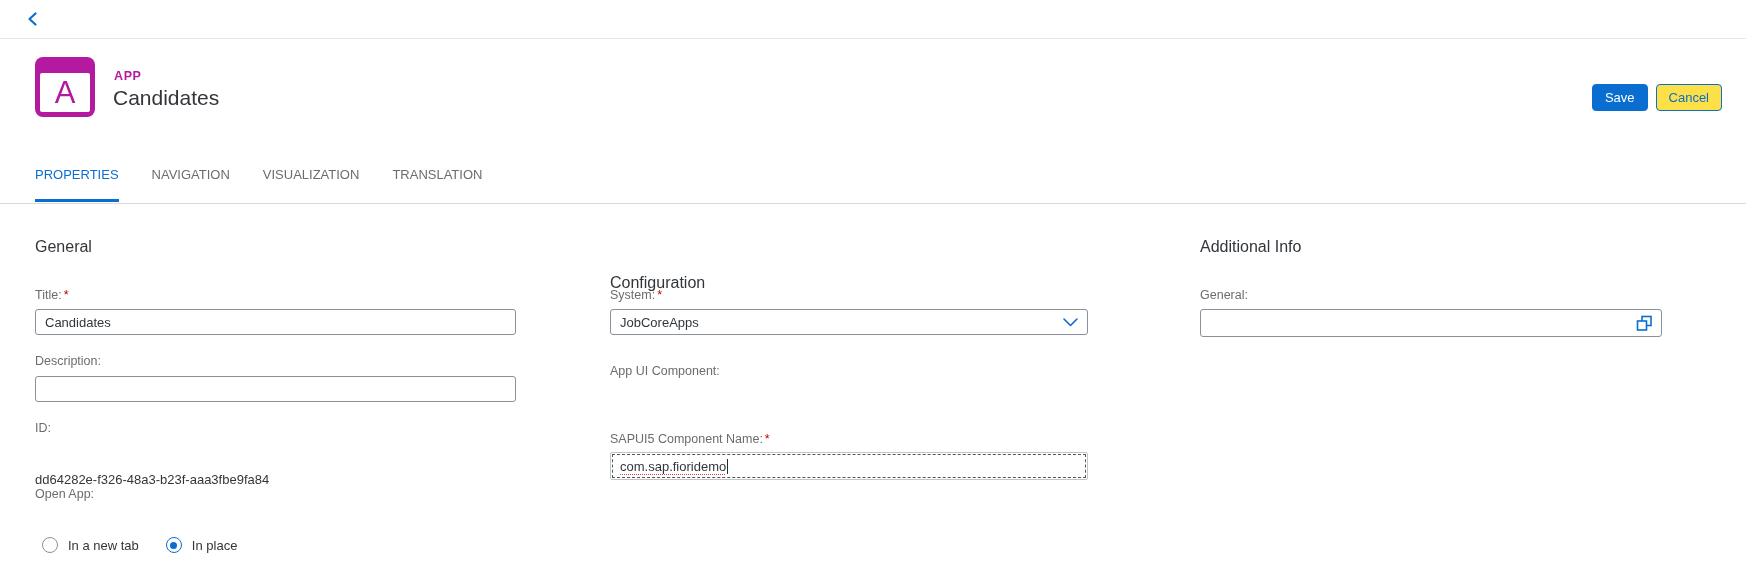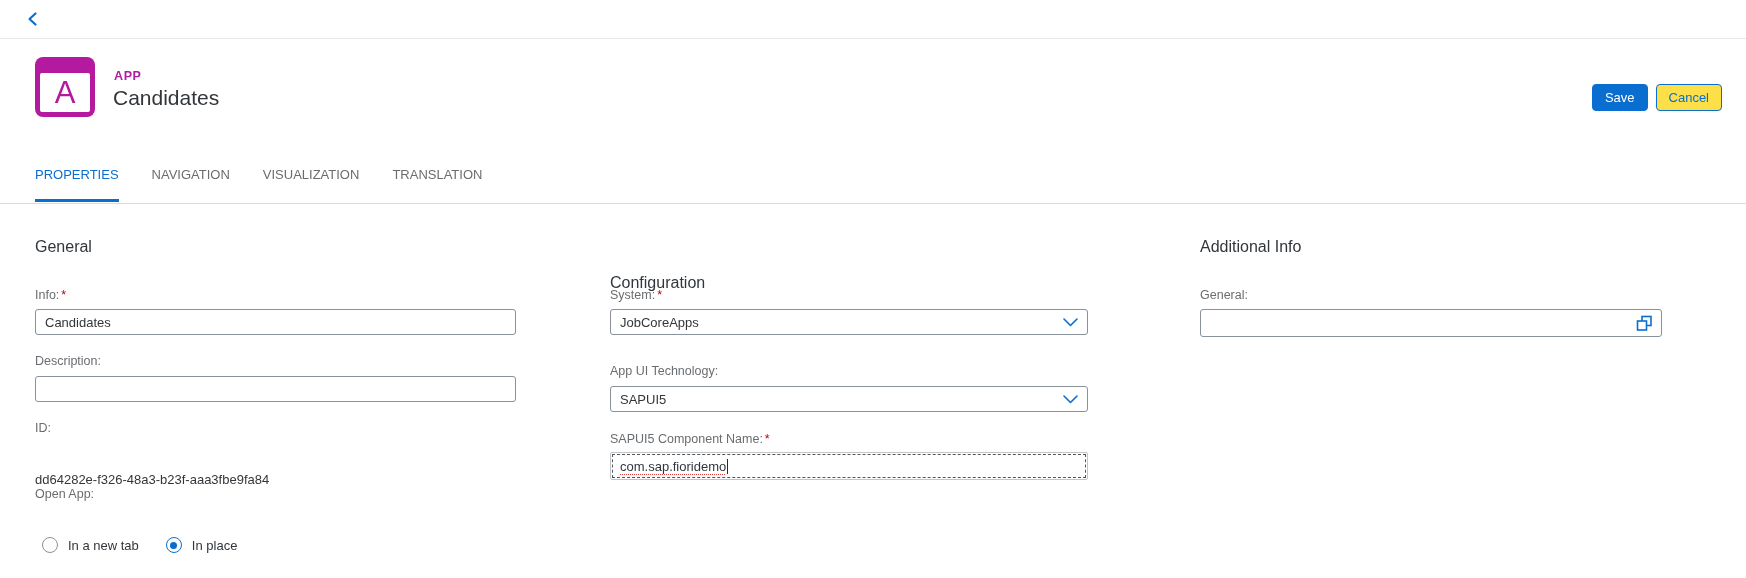--- a/index.html
+++ b/index.html
@@ -103,21 +103,21 @@
       <div class="tab">NAVIGATION</div>
       <div class="tab">VISUALIZATION</div>
       <div class="tab">TRANSLATION</div>
     </div>
   <div class="divider tabs-divider"></div>
 
   <div class="col col-general">
     <h2 class="section-heading" style="top:238px;">General</h2>
 
     <div class="field-label" style="top:288px;">
-      <span>Info:</span><span class="req">*</span>
+      <span>Title:</span><span class="req">*</span>
     </div>
     <input class="input" style="top: 309px;" value="Candidates">
 
     <div class="field-label" style="top:354px;">Description:</div>
     <input class="input" style="top: 376px;" value="">
 
     <div class="field-label" style="top:421px;">ID:</div>
     <div class="plain-value" style="top:448px;margin-top:24px;">dd64282e-f326-48a3-b23f-aaa3fbe9fa84</div>
 
     <div class="field-label" style="top:487px;">Open App:</div>
@@ -141,29 +141,21 @@
     </div>
     <div class="select" style="top:309px;">
       <span class="value-text">JobCoreApps</span>
       <span class="chev">
         <svg width="15" height="9" viewBox="0 0 15 9">
             <polyline points="1,1 7.5,7.5 14,1" fill="none" stroke="#0a6ed1" stroke-width="1.6" stroke-linecap="round" stroke-linejoin="round"></polyline>
           </svg>
       </span>
     </div>
 
-    <div class="field-label" style="top:364px;">App UI Technology:</div>
-    <div class="select" style="top:386px;">
-      <span class="value-text">SAPUI5</span>
-      <span class="chev">
-        <svg width="15" height="9" viewBox="0 0 15 9">
-            <polyline points="1,1 7.5,7.5 14,1" fill="none" stroke="#0a6ed1" stroke-width="1.6" stroke-linecap="round" stroke-linejoin="round"></polyline>
-          </svg>
-      </span>
-    </div>
+    <div class="field-label" style="top:364px;">App UI Component:</div>
 
     <div class="field-label" style="top:432px;">
       <span>SAPUI5 Component Name:</span><span class="req">*</span>
     </div>
     <div class="fake-input focused" style="top:452px;">
       <span class="comp-value">com.sap.fioridemo</span>
         <span class="caret"></span>
     </div>
   </div>
 

